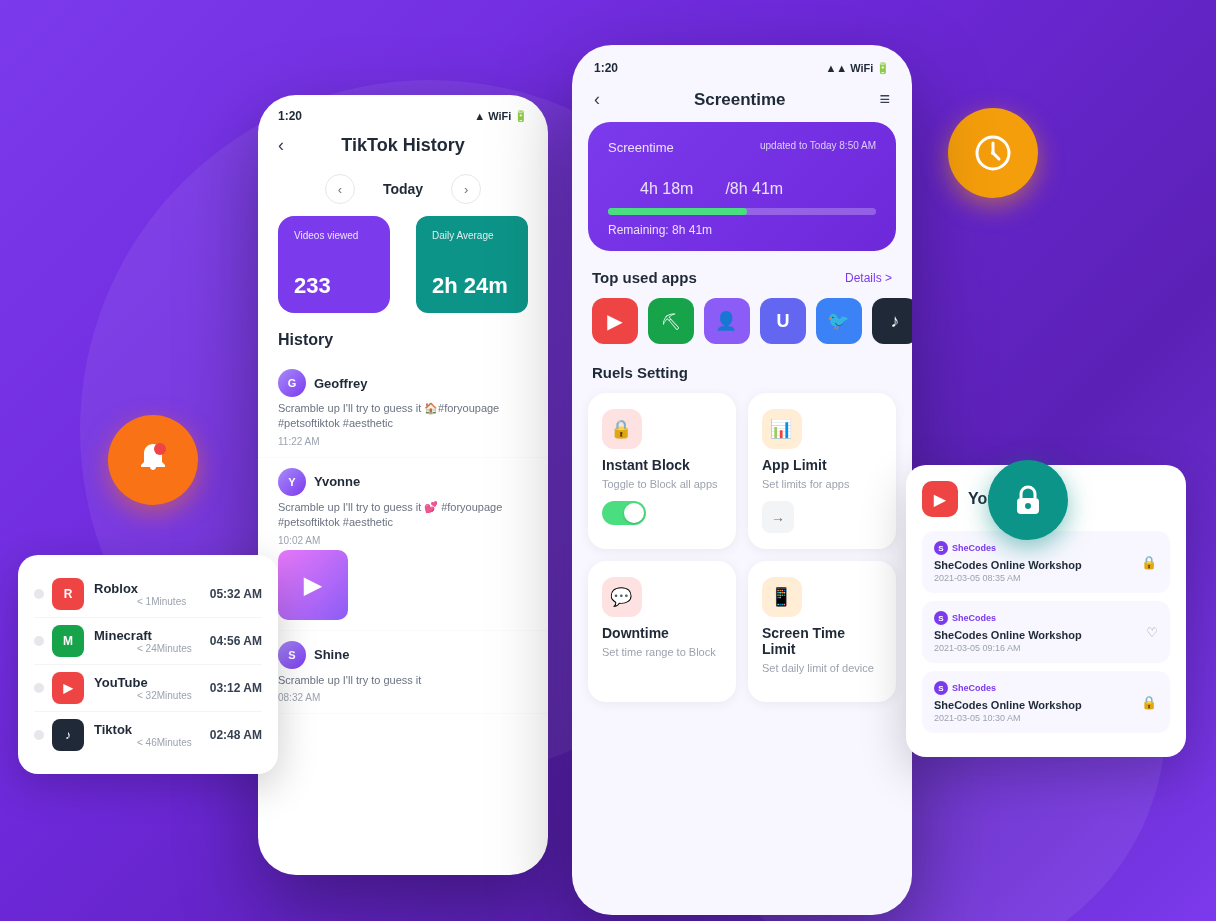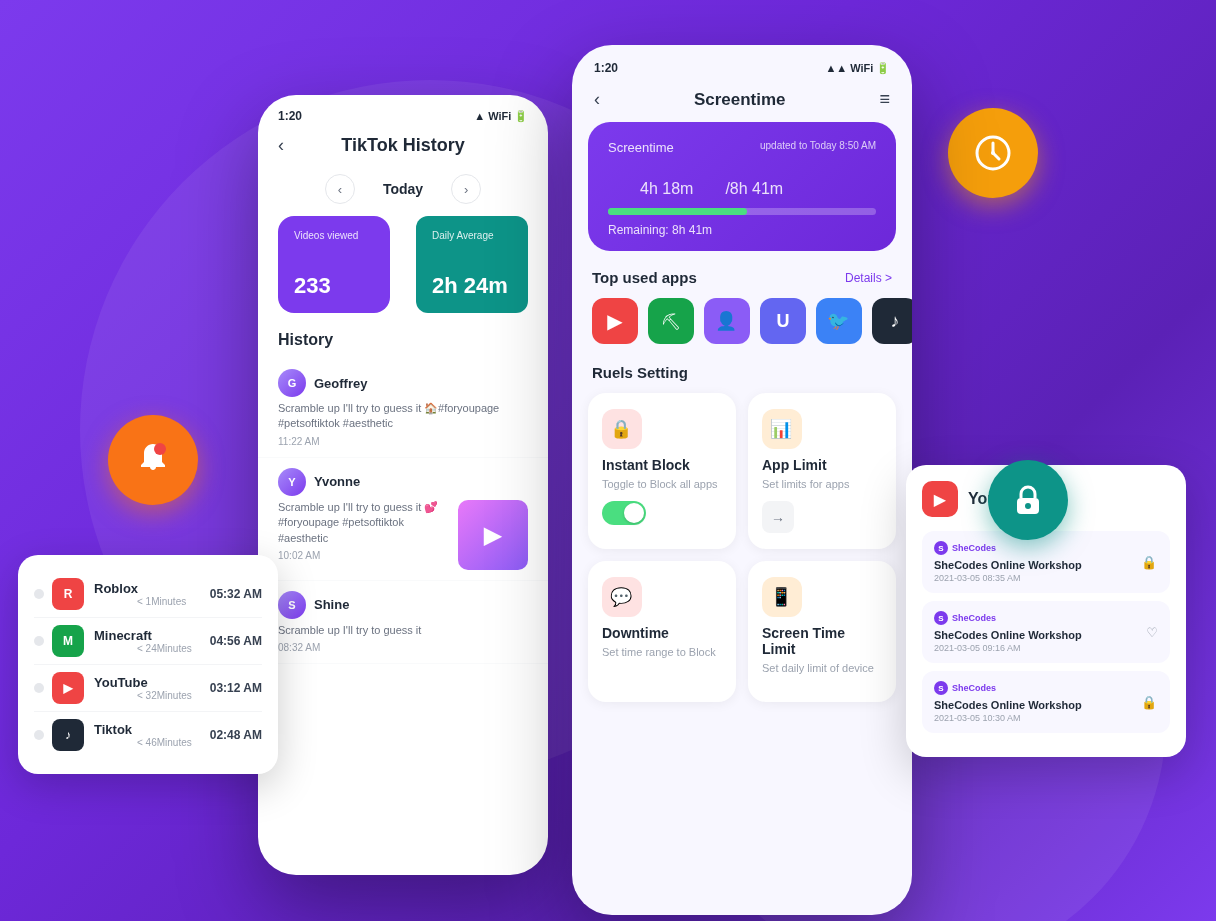--- a/index.html
+++ b/index.html
@@ -194,20 +194,21 @@
       display: flex; align-items: center; justify-content: center;
       font-size: 11px; color: white; font-weight: 700;
     }
     .user-name { font-size: 13px; font-weight: 700; color: #1f2937; }
     .history-text { font-size: 11px; color: #6b7280; line-height: 1.4; margin-bottom: 4px; }
     .history-time { font-size: 10px; color: #9ca3af; }
 
     .history-item-with-img {
       display: flex;
       gap: 4px;
+      flex-direction: column;
     }
     .history-img-placeholder {
       width: 70px; height: 70px;
       border-radius: 10px;
       background: linear-gradient(135deg, #e879f9, #8b5cf6);
       flex-shrink: 0;
       display: flex; align-items: center; justify-content: center;
       font-size: 20px; color: white;
     }
 

